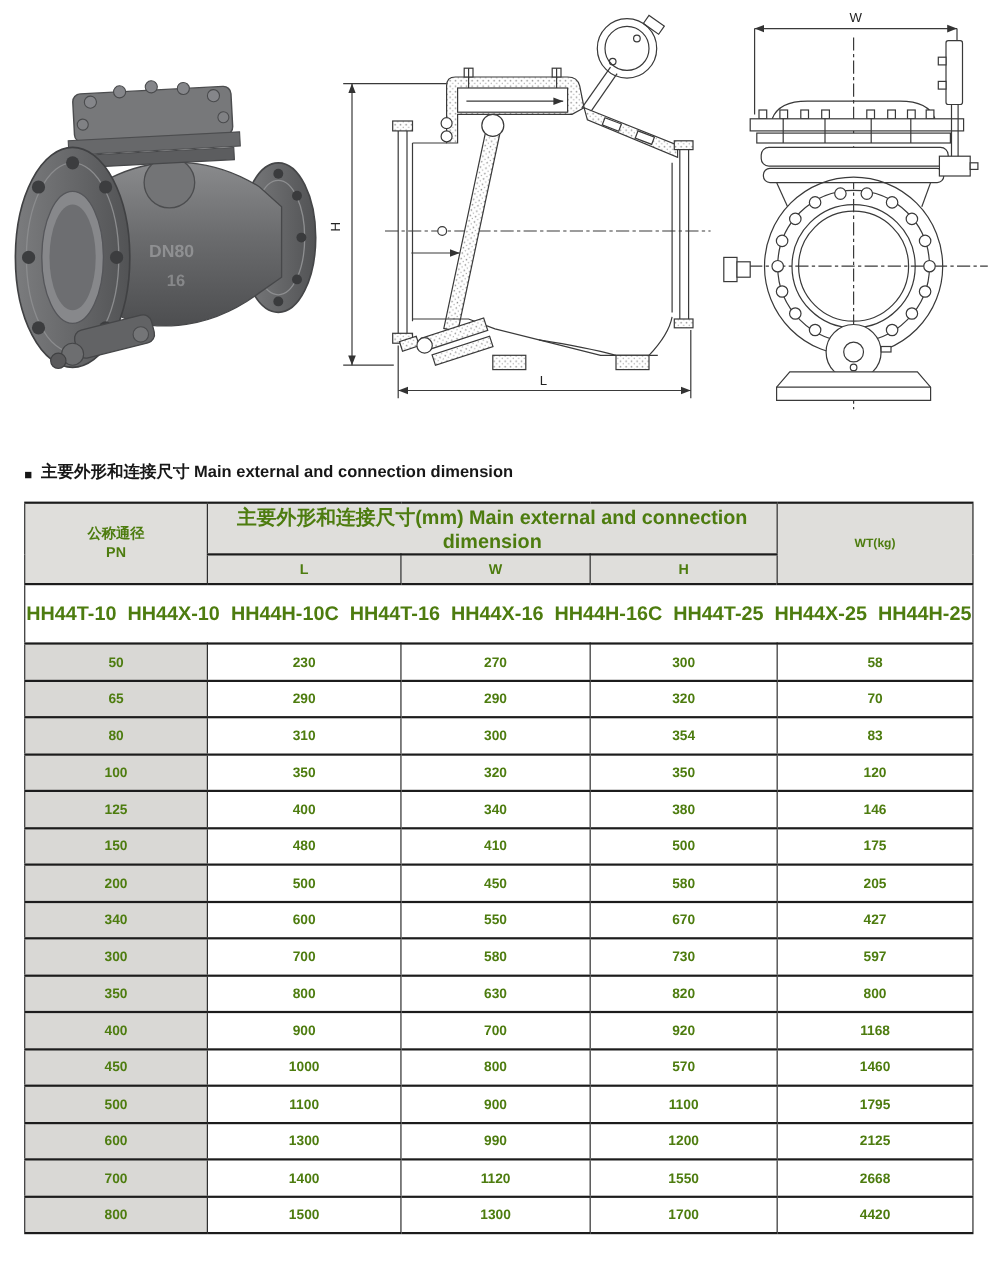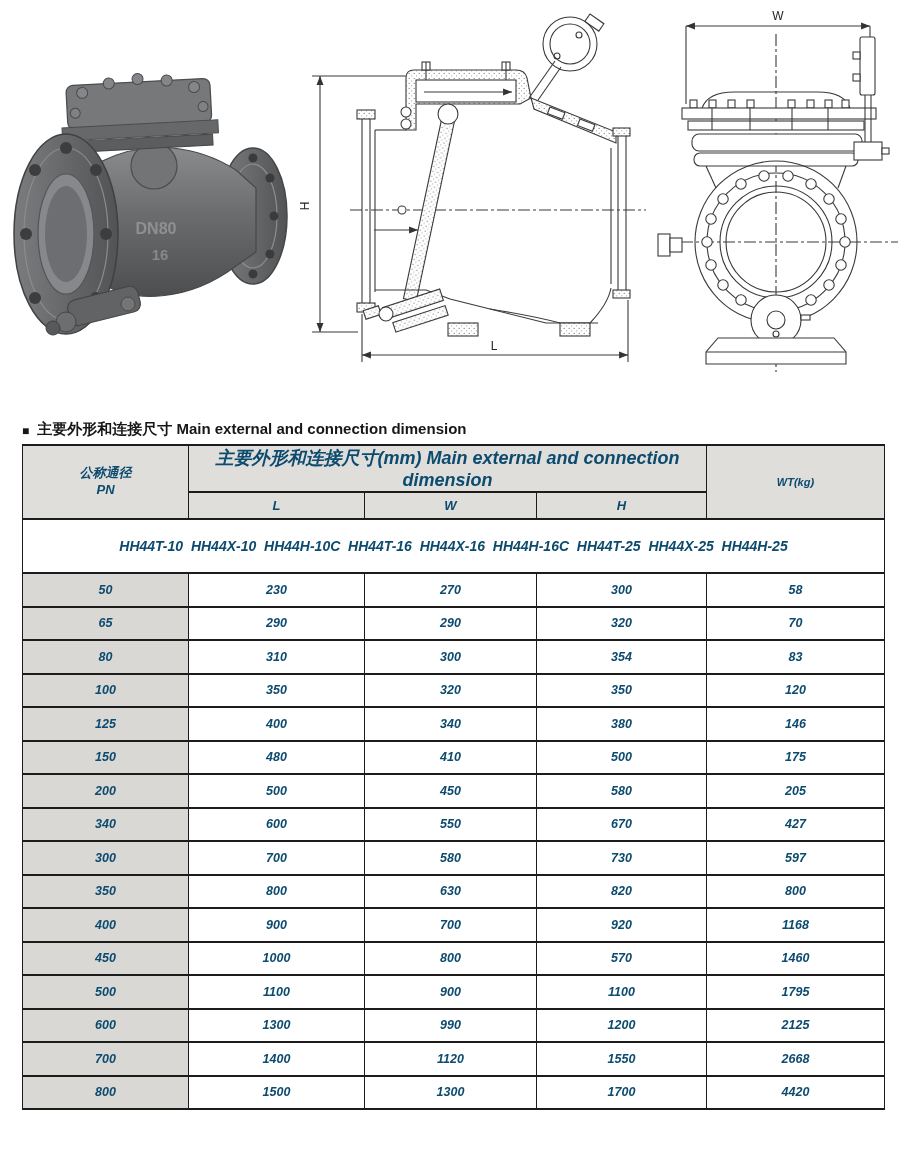--- a/index.html
+++ b/index.html
@@ -10,35 +10,35 @@
   .fig{position:absolute;}
   .fig svg{display:block;}
   
   .heading{
     position:absolute;left:22px;top:420px;display:flex;align-items:center;gap:8px;
     font-size:15px;font-weight:bold;color:#171717;
   }
   .heading .bullet{font-size:12px;line-height:1;transform:translateY(1px);}
   
   table.dims{
-    position:absolute;left:22px;top:444px;width:862px;
+    position:absolute;left:22px;top:456px;width:862px;
     border-collapse:collapse;table-layout:fixed;
-    font-size:13px;color:#0c4a6e;font-style:italic;
+    font-size:13px;color:#4d7c0f;
   }
   .dims th,.dims td{
     border-left:1px solid #1c1c1c;border-right:1px solid #1c1c1c;
     border-top:2px solid #1c1c1c;border-bottom:2px solid #1c1c1c;
     text-align:center;vertical-align:middle;padding:0;
   }
   .dims thead th{background:#dfdedb;font-weight:bold;}
   .dims th.pn-head{height:54px;font-size:13px;line-height:1.3;}
   .dims th.group-head{height:26px;font-size:18px;font-weight:bold;}
   .dims th.sub-head{height:25px;font-size:13px;}
   .dims th.wt-head{font-size:11px;}
-  .dims .model-row td{height:52px;background:#fff;font-size:14px;font-weight:bold;white-space:pre;}
+  .dims .model-row td{height:52px;background:#fff;font-size:18px;font-weight:bold;white-space:pre;}
   .dims tbody td{height:31.5px;font-size:12.5px;font-weight:bold;background:#fff;}
   .dims tbody td.pn-col{background:#d9d8d5;}
 </style>
 </head>
 <body>
 
 <div class="page">
 
   <div class="fig" style="left:8px;top:66px;">
     <svg width="292" height="288" viewBox="0 0 292 288">

